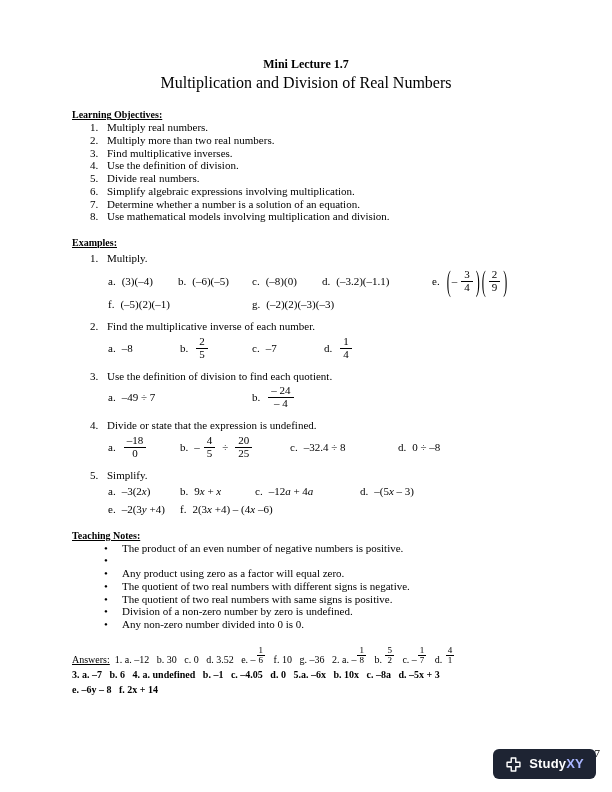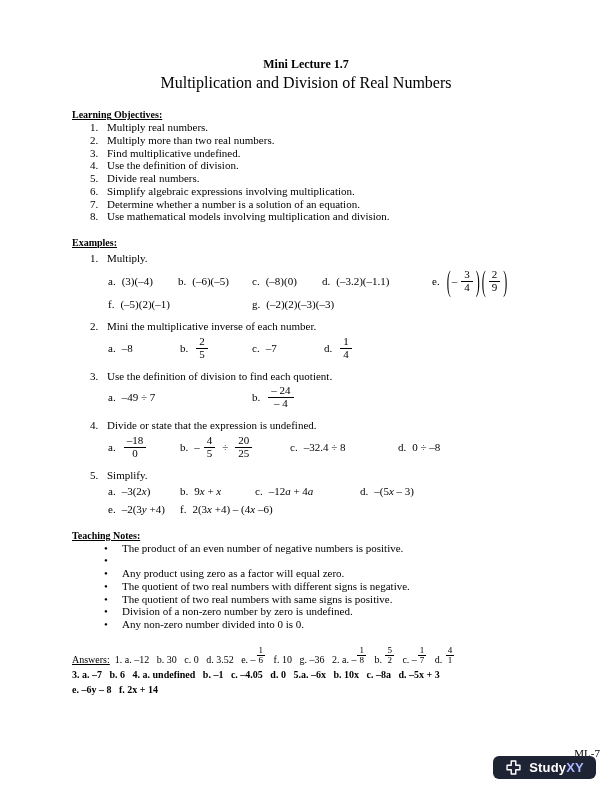--- a/index.html
+++ b/index.html
@@ -32,21 +32,21 @@
   .bullet-item { display:flex; padding-left:32px; }
   .bullet-item .b { flex:none; width:18px; }
   .answers { margin-top:15px; font-size:10px; line-height:1.3; }
   .ans-line1 { display:flex; align-items:flex-end; }
   .ans-label { text-decoration:underline; flex:none; }
   .pre { white-space:pre; }
   .ans-line { margin-top:2px; white-space:pre;font-weight:bold; }
   .frac-sm { font-size:9px; line-height:1.05; margin:0 1px; }
   .frac-sm .fnum, .frac-sm .fden { padding:0 2px; }
   .footer { position:absolute; left:0; right:12px; bottom:32px; text-align:right; font-size:11px; }
-  .brand { position:absolute; right:16px; bottom:13px; height:23px; background:#1e2433; border-radius:6px;
+  .brand { position:absolute; right:16px; bottom:13px; height:30px; background:#1e2433; border-radius:6px;
            display:flex; align-items:center; gap:7px; padding:0 12px; }
   .brand-text { font-family:"Liberation Sans", sans-serif; font-weight:bold; font-size:13px; color:#ffffff; letter-spacing:.2px; }
   .brand-text .xy { color:#aab6ff; }
 </style>
 </head>
 <body>
 
 <div class="page">
 
   <div class="title">Mini Lecture 1.7</div>
@@ -57,21 +57,21 @@
     <div class="num-item">
       <span class="n">1.</span>
       <span class="t">Multiply real numbers.</span>
     </div>
     <div class="num-item">
       <span class="n">2.</span>
       <span class="t">Multiply more than two real numbers.</span>
     </div>
     <div class="num-item">
       <span class="n">3.</span>
-      <span class="t">Find multiplicative undefined.</span>
+      <span class="t">Find multiplicative inverses.</span>
     </div>
     <div class="num-item">
       <span class="n">4.</span>
       <span class="t">Use the definition of division.</span>
     </div>
     <div class="num-item">
       <span class="n">5.</span>
       <span class="t">Divide real numbers.</span>
     </div>
     <div class="num-item">
@@ -135,21 +135,21 @@
         <span class="expr">(–5)(2)(–1)</span>
       </span>
       <span class="ex-item">
         <span class="lbl">g.</span>
         <span class="expr">(–2)(2)(–3)(–3)</span>
       </span>
     </div>
 
     <div class="num-item prompt">
       <span class="n">2.</span>
-      <span class="t">Mini the multiplicative inverse of each number.</span>
+      <span class="t">Find the multiplicative inverse of each number.</span>
     </div>
     <div class="ex-row">
       <span class="ex-item" style="min-width:72px">
         <span class="lbl">a.</span>
         <span class="expr">–8</span>
       </span>
       <span class="ex-item" style="min-width:72px">
         <span class="lbl">b.</span>
         <span class="frac">
           <span class="fnum">2</span>

